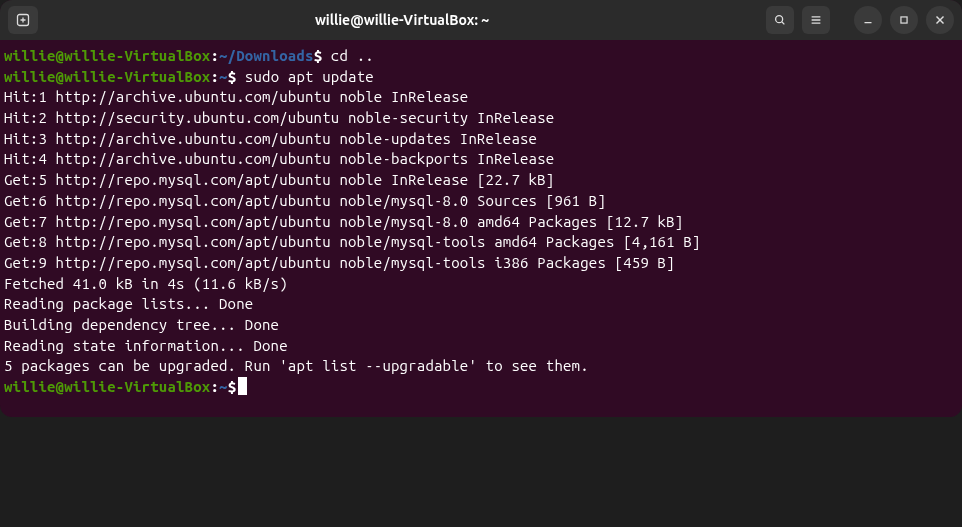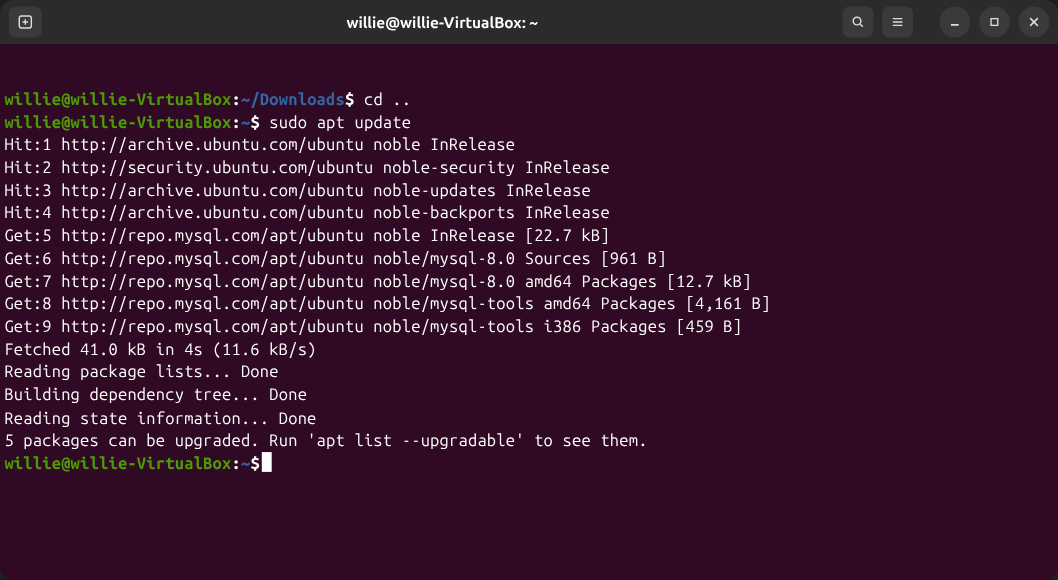--- a/index.html
+++ b/index.html
@@ -5,27 +5,26 @@
   * { margin: 0; padding: 0; box-sizing: border-box; }
   body {
     width: 962px;
     height: 527px;
     background: #1e1e1e;
     font-family: "Ubuntu Mono", "DejaVu Sans Mono", monospace;
     overflow: hidden;
   }
   .window {
     width: 962px;
-    height: 527px;
+    height: 417px;
     background: #300a24;
     border-radius: 12px;
     overflow: hidden;
     display: flex;
     flex-direction: column;
-    gap: 34px;
   }
   .titlebar {
     height: 40px;
     background: #2b2b2b;
     display: flex;
     align-items: center;
     padding: 0 8px;
     flex-shrink: 0;
   }
   .titlebar-left {

